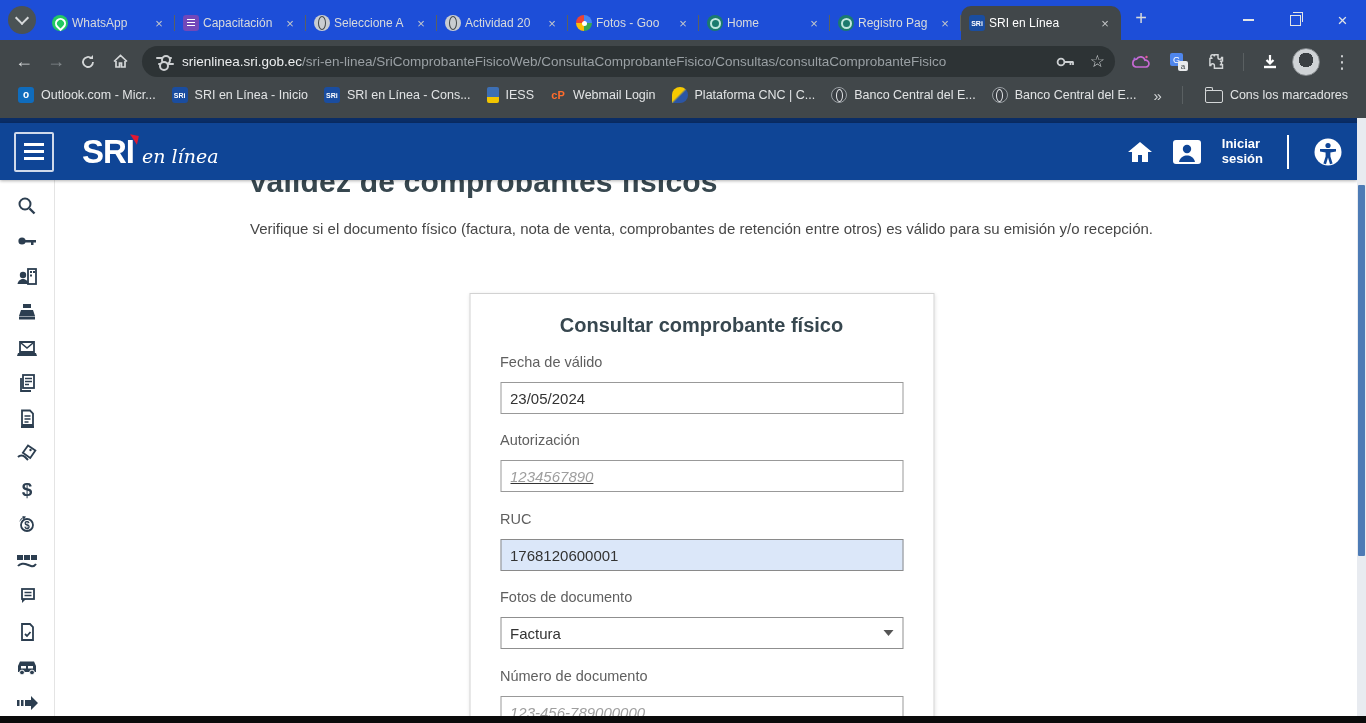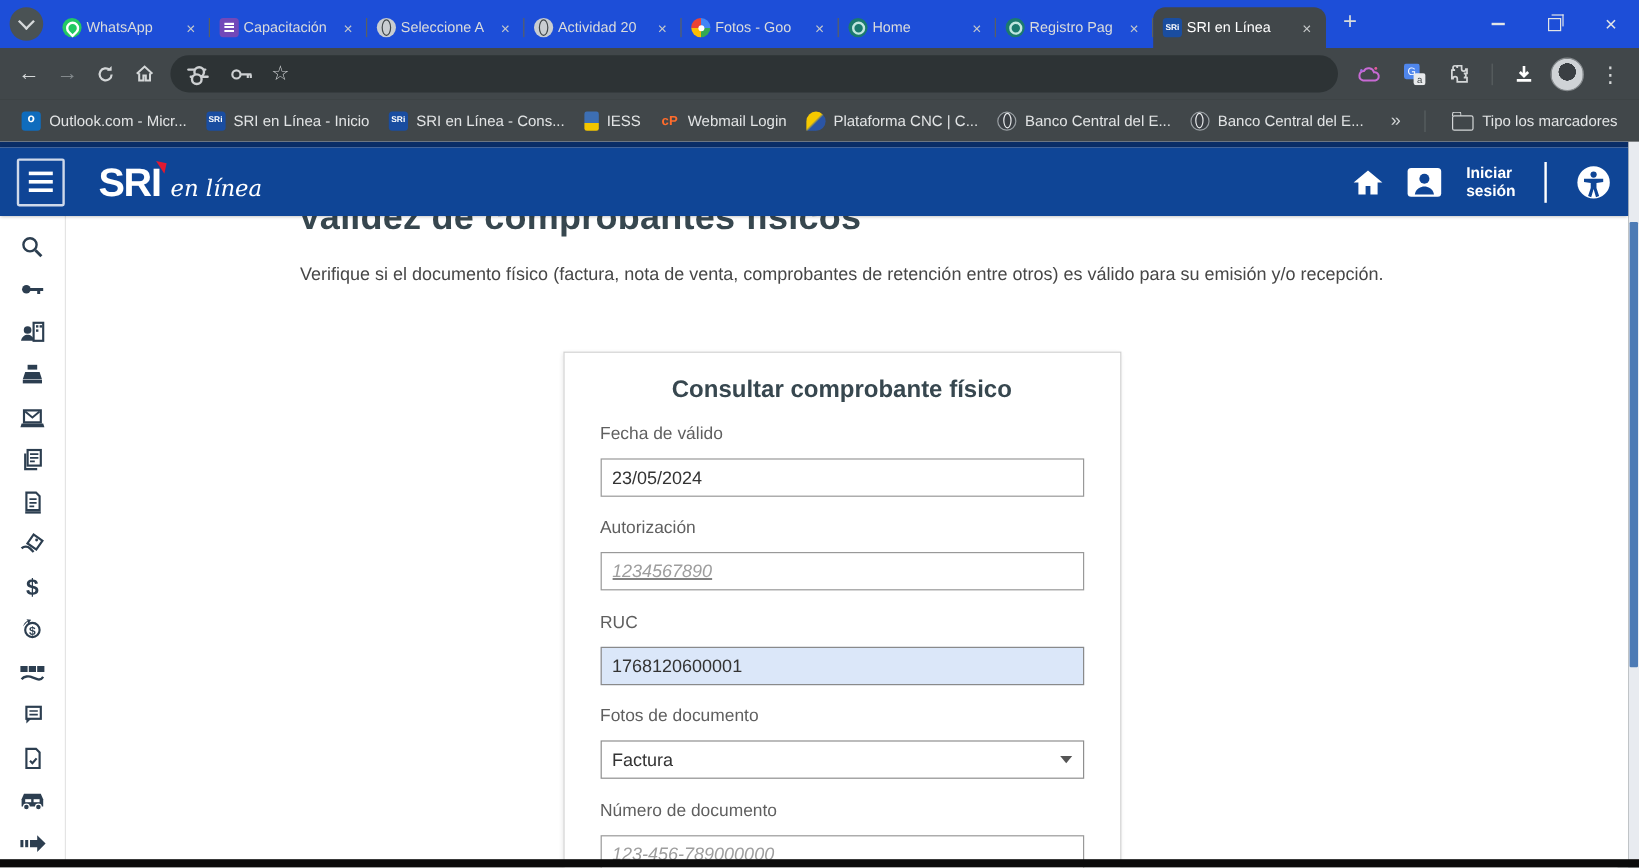--- a/index.html
+++ b/index.html
@@ -9,21 +9,21 @@
     -webkit-font-smoothing:antialiased;
   }
   
   .tabstrip{height:40px;background:#1d4ed8;display:flex;align-items:flex-end;padding-left:8px;}
   .tab-search{width:28px;height:28px;border-radius:50%;background:#4a5254;margin:6px 8px 6px 0;
     display:flex;align-items:center;justify-content:center;align-self:center;cursor:pointer;}
   .tab-search .chev{width:8px;height:8px;border-right:2px solid #d7dadb;border-bottom:2px solid #d7dadb;
     transform:rotate(45deg);margin-top:-4px;}
   .tab{width:131px;height:34px;display:flex;align-items:center;padding:0 8px;box-sizing:border-box;
     color:#d9dbdc;font-size:12px;position:relative;cursor:pointer;flex:none;}
-  .tab.active{background:#41474a;border-radius:10px 10px 0 0;color:#fff;width:144px;}
+  .tab.active{background:#41474a;border-radius:10px 10px 0 0;color:#fff;width:160px;}
   .tab .title{flex:1;white-space:nowrap;overflow:hidden;margin:0 4px;}
   .tab .close{width:16px;height:16px;border-radius:50%;display:flex;align-items:center;justify-content:center;
     font-size:13px;color:#c6c9ca;flex:none;cursor:pointer;}
   .tab:not(.active):not(:last-of-type)::after{content:"";position:absolute;right:0;top:9px;height:16px;width:1px;background:#5a6062;}
   .newtab{width:28px;height:28px;margin:0 0 3px 6px;display:flex;align-items:center;justify-content:center;
     color:#d7dadb;font-size:20px;align-self:center;cursor:pointer;border-radius:50%;}
   .wincontrols{margin-left:auto;display:flex;align-self:stretch;}
   .winbtn{width:47px;display:flex;align-items:center;justify-content:center;color:#e3e5e6;cursor:pointer;}
   .ic-min{width:11px;height:2px;background:#e3e5e6;}
   .ic-max{width:9px;height:9px;border:1.5px solid #e3e5e6;position:relative;}
@@ -46,21 +46,21 @@
   .url{font-size:13.5px;white-space:nowrap;overflow:hidden;flex:1;min-width:0;}
   .url .domain{color:#eceeef;}
   .url .path{color:#9aa0a4;}
   .omni-right{display:flex;align-items:center;gap:14px;margin-left:10px;flex:none;}
   .star{color:#cdd0d2;font-size:17px;cursor:pointer;}
   .tb-right{display:flex;align-items:center;gap:6px;margin-left:4px;}
   .sep-v{width:1px;height:18px;background:#5a6062;margin:0 4px;}
   .avatar{width:26px;height:26px;border-radius:50%;cursor:pointer;flex:none;
     background:radial-gradient(circle at 50% 42%,#3a3f43 0 36%,#cfd3d6 37% 100%);border:1px solid #858a8d;}
   
-  .bookmarks{height:35px;background:#41474a;display:flex;align-items:center;padding:0 10px;
+  .bookmarks{height:35px;background:#41474a;display:flex;align-items:flex-start;padding:0 10px;
     box-shadow:0 1px 0 rgba(0,0,0,.25);}
   .bm{display:flex;align-items:center;gap:7px;color:#e2e4e5;font-size:12.5px;padding:4px 8px;
     border-radius:6px;cursor:pointer;white-space:nowrap;}
   .bm-right{margin-left:auto;display:flex;align-items:center;gap:10px;color:#e2e4e5;}
   .chev2{font-size:15px;color:#d4d7d8;cursor:pointer;padding:0 6px;}
   .folder{width:16px;height:11px;border:1.5px solid #d4d7d8;border-radius:2px;position:relative;margin-top:3px;}
   .folder::before{content:"";position:absolute;top:-4px;left:-1px;width:6px;height:3px;border:1.5px solid #d4d7d8;border-bottom:none;border-radius:2px 2px 0 0;}
   
   .fav{width:16px;height:16px;flex:none;position:relative;display:flex;align-items:center;justify-content:center;}
   .fav-whatsapp{background:#23c962;border-radius:50%;}
@@ -205,20 +205,21 @@
     <svg width="17" height="17" viewBox="0 0 17 17">
       <path d="M2 8.5 8.5 2.5 15 8.5M4 8v6h3.5v-4h2v4H13V8" fill="none" stroke="#d4d7d8" stroke-width="1.7"></path>
     </svg>
   </div>
 
   <div class="omnibox">
     <span class="siteinfo">
         <i></i>
         <i></i>
       </span>
+    <span class="url"><span class="domain">srienlinea.sri.gob.ec</span><span class="path">/sri-en-linea/SriComprobanteFisicoWeb/ConsultaComprobanteFisico/Consultas/consultaComprobanteFisico</span></span>
     <span class="omni-right">
       <svg width="20" height="12" viewBox="0 0 20 12">
         <circle cx="5" cy="6" r="3.4" fill="none" stroke="#cdd0d2" stroke-width="1.8"></circle>
         <path d="M8.5 6h9M14.5 6v3M17 6v3" stroke="#cdd0d2" stroke-width="1.8" fill="none"></path>
       </svg>
       <span class="star">☆</span>
     </span>
   </div>
 
   <div class="tb-right">
@@ -285,21 +286,21 @@
   </div>
   <div class="bm">
     <span class="fav fav-globedark"></span>
     <span>Banco Central del E...</span>
   </div>
   <div class="bm-right">
     <span class="chev2">»</span>
     <span class="sep-v"></span>
     <div class="bm">
       <span class="folder"></span>
-      <span>Tipo los marcadores</span>
+      <span>Cons los marcadores</span>
     </div>
   </div>
 </div>
 
 <div class="page">
   <div class="hdr-top-line"></div>
 
   <div class="sri-header">
     <div class="hamburger">
         <i></i>

